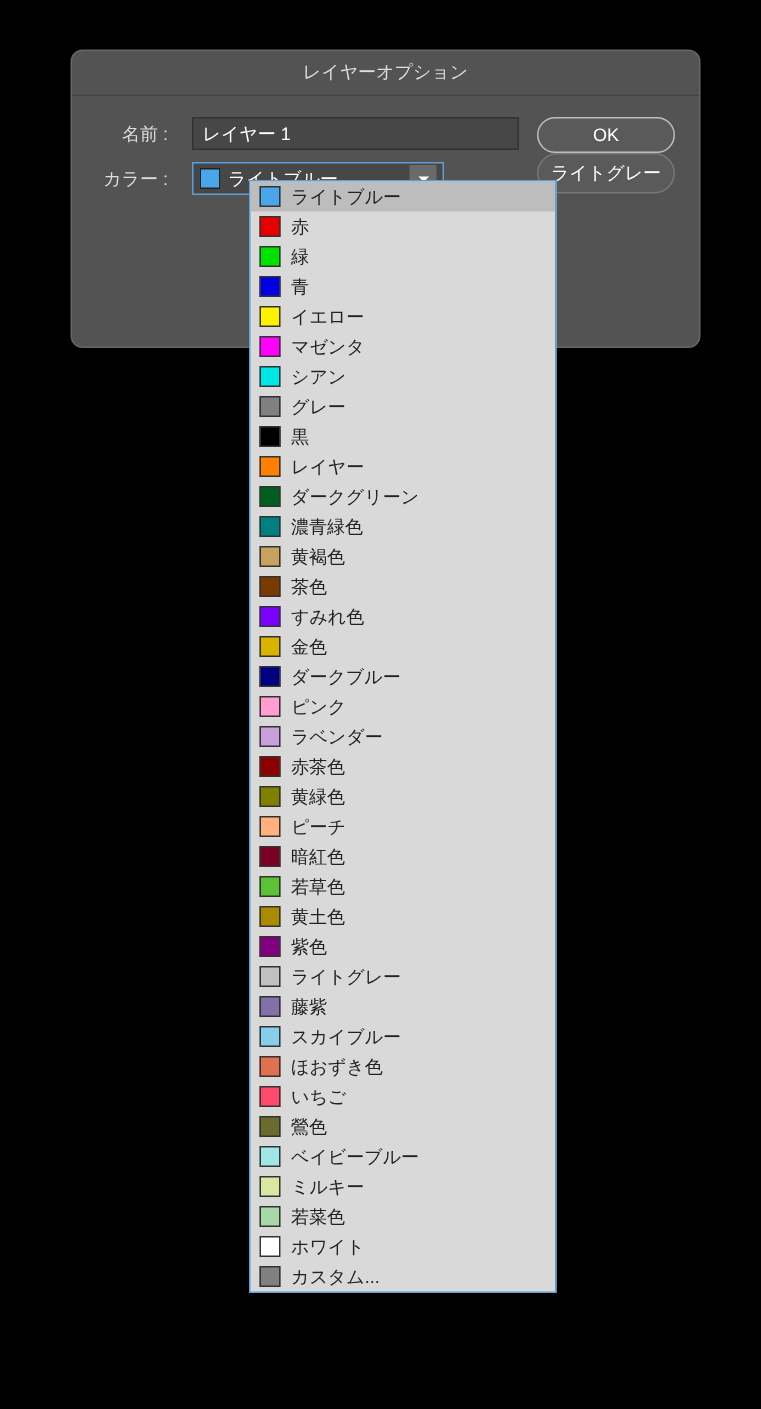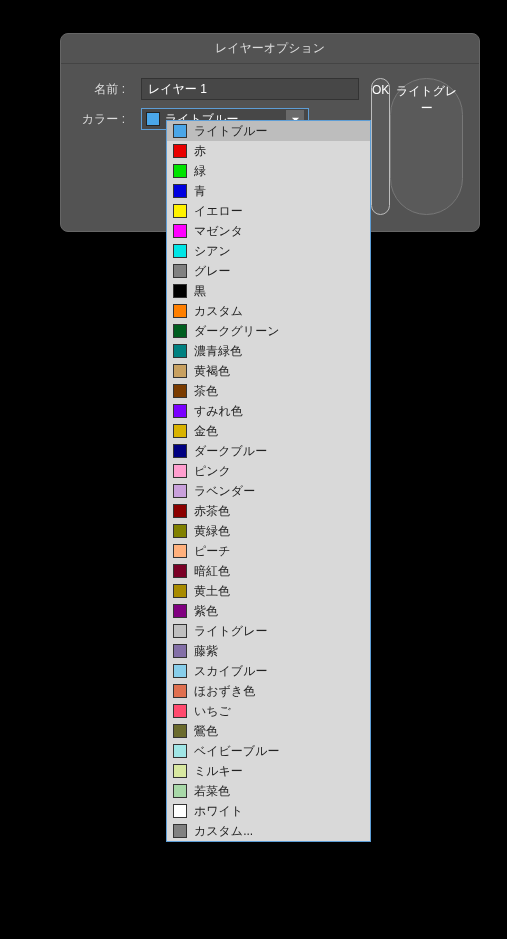--- a/index.html
+++ b/index.html
@@ -1,41 +1,41 @@
 <!DOCTYPE html>
 <html><head>
   <meta charset="utf-8">
   <style>
     * { margin: 0; padding: 0; box-sizing: border-box; font-family: "Hiragino Sans", "Meiryo", sans-serif; }
     body { background: #000; width: 507px; height: 939px; position: relative; }
 
     .dialog {
       position: absolute;
       top: 33px;
-      left: 60px;
+      left: 47px;
       width: 420px;
       background: #535353;
       border-radius: 8px;
       box-shadow: 0 8px 24px rgba(0,0,0,.5);
       border: 1px solid #666;
     }
     .dialog-title {
       text-align: center;
       color: #ddd;
       font-size: 12px;
       padding: 6px 0;
       border-bottom: 1px solid #444;
     }
     .dialog-body {
       padding: 14px 16px 16px 16px;
       display: flex;
       gap: 12px;
     }
     .form-col { flex: 1; }
-    .btn-col { display: flex; flex-direction: row; gap: 0; width: 92px; }
+    .btn-col { display: flex; flex-direction: column; gap: 0; width: 92px; }
 
     .form-row { display: flex; align-items: center; margin-bottom: 8px; }
     .form-label { color: #ddd; font-size: 12px; width: 48px; text-align: right; margin-right: 16px; }
     .text-input {
       flex: 1;
       background: #474747;
       border: 1px solid #333;
       color: #fff;
       font-size: 12px;
       padding: 3px 6px;
@@ -186,21 +186,21 @@
     <div class="dd-item">
       <span class="dd-swatch" style="background: rgb(128, 128, 128);"></span>
       <span>グレー</span>
     </div>
     <div class="dd-item">
       <span class="dd-swatch" style="background: rgb(0, 0, 0);"></span>
       <span>黒</span>
     </div>
     <div class="dd-item">
       <span class="dd-swatch" style="background: rgb(255, 127, 0);"></span>
-      <span>カスタム</span>
+      <span>レイヤー</span>
     </div>
     <div class="dd-item">
       <span class="dd-swatch" style="background: rgb(0, 94, 32);"></span>
       <span>ダークグリーン</span>
     </div>
     <div class="dd-item">
       <span class="dd-swatch" style="background: rgb(0, 128, 128);"></span>
       <span>濃青緑色</span>
     </div>
     <div class="dd-item">
@@ -241,20 +241,24 @@
     </div>
     <div class="dd-item">
       <span class="dd-swatch" style="background: rgb(255, 176, 124);"></span>
       <span>ピーチ</span>
     </div>
     <div class="dd-item">
       <span class="dd-swatch" style="background: rgb(122, 0, 38);"></span>
       <span>暗紅色</span>
     </div>
     <div class="dd-item">
+      <span class="dd-swatch" style="background: rgb(91, 194, 54);"></span>
+      <span>若草色</span>
+    </div>
+    <div class="dd-item">
       <span class="dd-swatch" style="background: rgb(168, 139, 0);"></span>
       <span>黄土色</span>
     </div>
     <div class="dd-item">
       <span class="dd-swatch" style="background: rgb(128, 0, 128);"></span>
       <span>紫色</span>
     </div>
     <div class="dd-item">
       <span class="dd-swatch" style="background: rgb(192, 192, 192);"></span>
       <span>ライトグレー</span>

